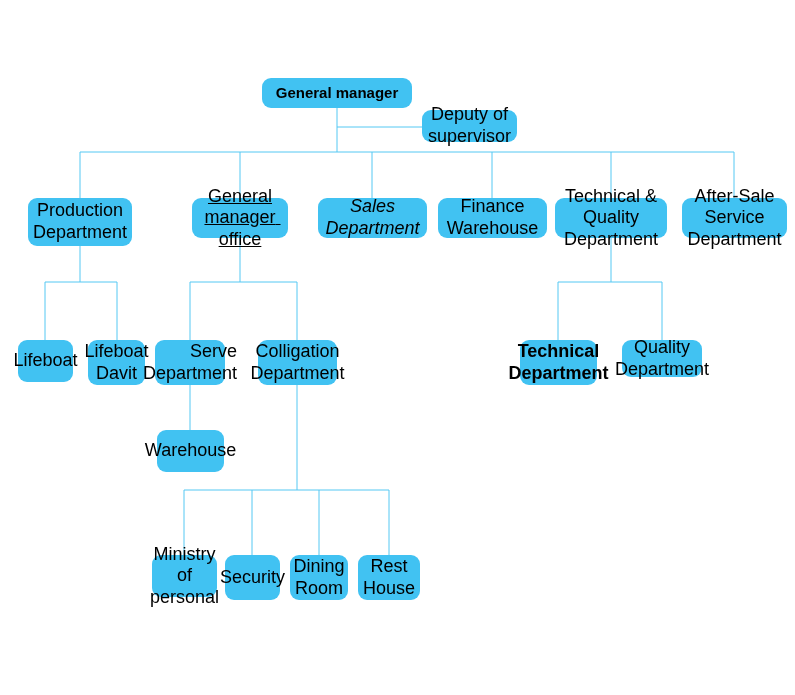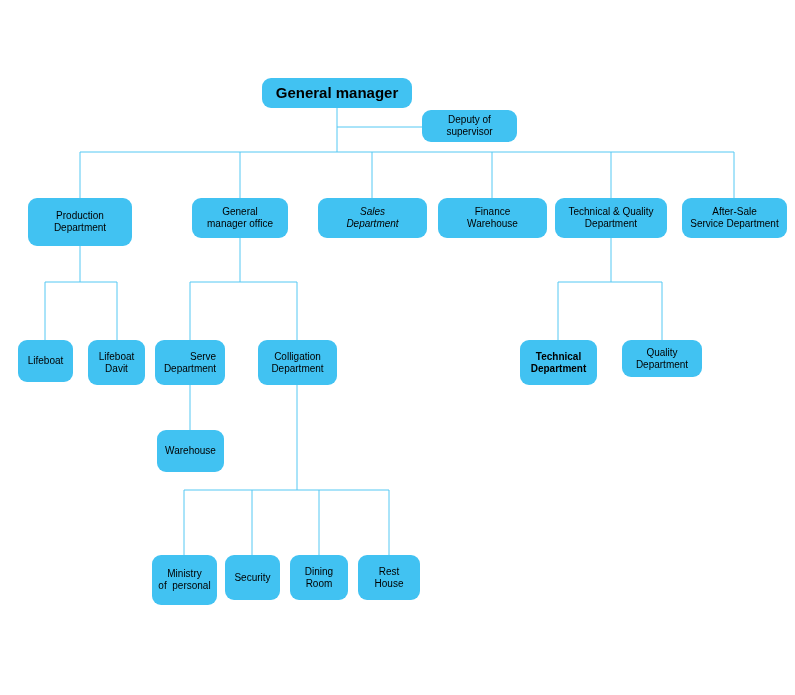--- a/index.html
+++ b/index.html
@@ -32,21 +32,21 @@
   .node {
     position: absolute;
     background: var(--node-fill);
     color: var(--text);
     border-radius: 9px;
     display: flex;
     align-items: center;
     justify-content: center;
     text-align: center;
     white-space: pre-wrap;
-    font-size: 10px;
+    font-size: 18px;
     line-height: 1.2;
     box-sizing: border-box;
     padding: 2px;
   }
   .node.title {
     font-size: 15px;
     font-weight: bold;
   }
 </style>
 </head>
@@ -93,21 +93,21 @@
   </svg>
 
   <div class="node title" style="left:262px; top:78px;  width:150px; height:30px;">General manager</div>
 
   <div class="node" style="left:422px; top:110px; width:95px;  height:32px;">Deputy of
 supervisor</div>
 
   <div class="node" style="left:28px;  top:198px; width:104px; height:48px;">Production
 Department</div>
 
-  <div class="node" style="left:192px; top:198px; width:96px;  height:40px;">General
+  <div class="node" style="left:192px; top:198px; width:96px;  height:40px;text-decoration:underline;">General
 manager office</div>
 
   <div class="node" style="left:318px; top:198px; width:109px; height:40px;font-style:italic;">Sales
 Department</div>
 
   <div class="node" style="left:438px; top:198px; width:109px; height:40px;">Finance
 Warehouse</div>
 
   <div class="node" style="left:555px; top:198px; width:112px; height:40px;">Technical &amp; Quality
 Department</div>
@@ -127,21 +127,21 @@
 Department</div>
 
   <div class="node" style="left:520px; top:340px; width:77px;  height:45px;font-weight:bold;">Technical
 Department</div>
 
   <div class="node" style="left:622px; top:340px; width:80px;  height:37px;">Quality
 Department</div>
 
   <div class="node" style="left:157px; top:430px; width:67px;  height:42px;">Warehouse</div>
 
-  <div class="node" style="left:152px; top:555px; width:65px;  height:50px;">Ministry
+  <div class="node" style="left:152px; top:555px; width:65px;  height:42px;">Ministry
 of  personal</div>
 
   <div class="node" style="left:225px; top:555px; width:55px;  height:45px;">Security</div>
 
   <div class="node" style="left:358px; top:555px; width:62px;  height:45px;">Rest
 House</div>
 
   <div class="node" style="left:290px; top:555px; width:58px;  height:45px;">Dining
 Room</div>
 

